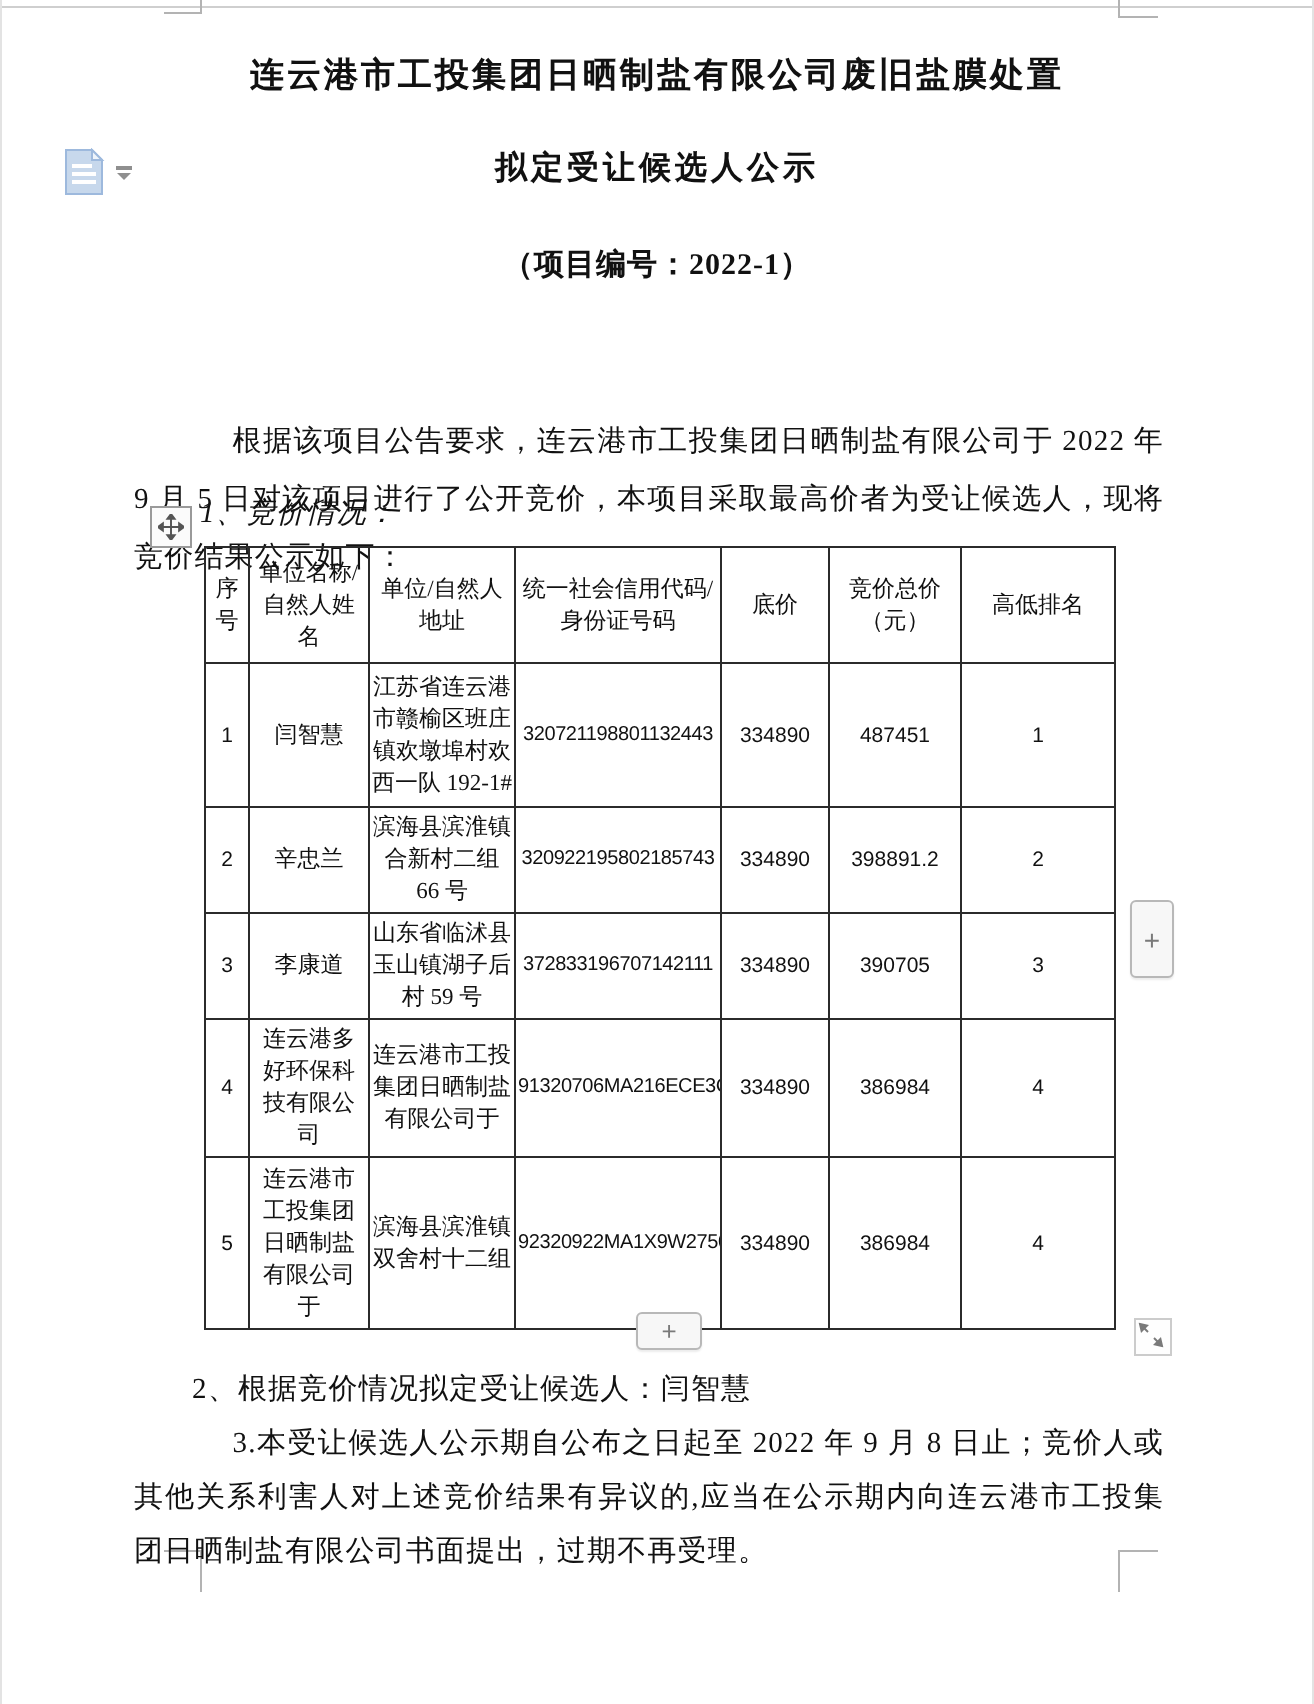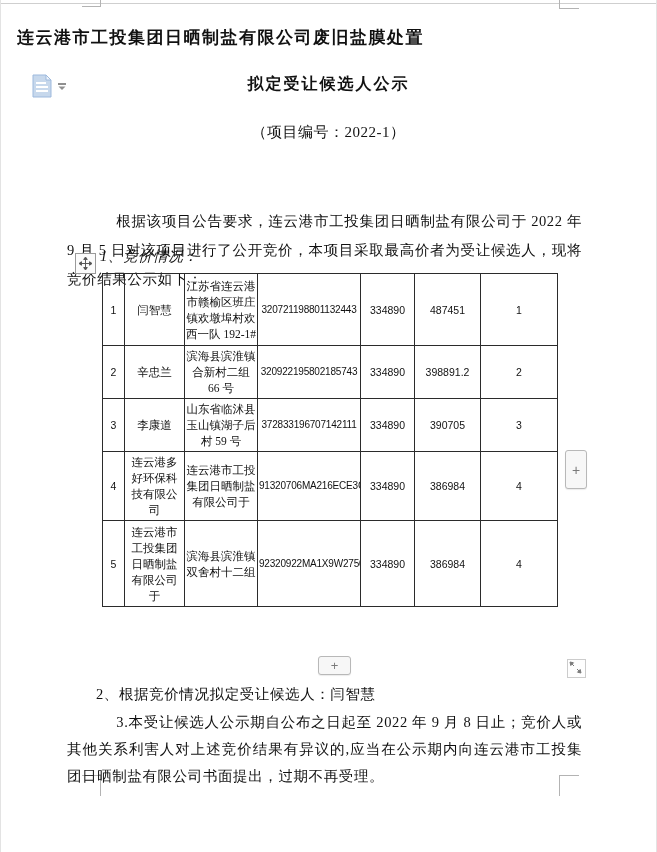--- a/index.html
+++ b/index.html
@@ -12,26 +12,26 @@
   .edge-left{position:absolute;left:0;top:0;height:852px;width:0;border-left:1px solid #e3e3e3;}
   .edge-right{position:absolute;right:0;top:0;height:852px;width:0;border-left:1px solid #e3e3e3;}
 
   
   .crop{position:absolute;}
   .crop-tl{left:82px;top:0;width:18px;height:6px;border-bottom:1px solid #b3b3b3;border-right:1px solid #b3b3b3;}
   .crop-tr{left:559px;top:0;width:19px;height:8px;border-bottom:1px solid #b3b3b3;border-left:1px solid #b3b3b3;}
   .crop-bl{left:82px;top:775px;width:18px;height:20px;border-top:1px solid #b3b3b3;border-right:1px solid #b3b3b3;}
   .crop-br{left:559px;top:775px;width:19px;height:20px;border-top:1px solid #b3b3b3;border-left:1px solid #b3b3b3;}
 
-  .doc-title{position:absolute;left:17px;right:0;top:26px;
+  .doc-title{position:absolute;left:0;right:0;top:26px;text-align:center;
     font-size:17px;font-weight:bold;letter-spacing:1.5px;}
   .doc-subtitle{position:absolute;left:0;right:0;top:74px;text-align:center;
     font-size:16px;font-weight:bold;letter-spacing:2px;}
   .doc-project{position:absolute;left:0;right:0;top:123px;text-align:center;
-    font-size:15px;font-weight:normal;letter-spacing:.5px;}
+    font-size:15px;font-weight:bold;letter-spacing:.5px;}
 
   .para{position:absolute;left:67px;width:515px;font-size:14.5px;line-height:29px;
     text-align:justify;letter-spacing:.6px;}
   .para1{top:167px;text-indent:3.4em;margin-top:40px;}
   .sect1{position:absolute;left:100px;top:247px;font-size:14.5px;letter-spacing:.6px;font-style:italic;}
   .sect2{position:absolute;left:96px;top:685px;font-size:14.5px;letter-spacing:.6px;}
   .para3{top:709px;text-indent:3.4em;line-height:27px;}
 
   
   .paste-btn{position:absolute;left:31px;top:72px;width:44px;height:28px;display:flex;align-items:center;gap:4px;cursor:pointer;}
@@ -107,20 +107,29 @@
   <colgroup>
     <col style="width:22px">
       <col style="width:60px">
       <col style="width:73px">
     <col style="width:103px">
       <col style="width:54px">
       <col style="width:66px">
       <col style="width:77px">
   </colgroup>
   <tbody>
+      <tr class="hrow">
+    <td>序号</td>
+    <td>单位名称/自然人姓名</td>
+    <td>单位/自然人地址</td>
+    <td>统一社会信用代码/身份证号码</td>
+    <td>底价</td>
+    <td>竞价总价（元）</td>
+    <td>高低排名</td>
+  </tr>
   <tr class="r0">
     <td class="mid">1</td>
     <td>闫智慧</td>
     <td>江苏省连云港市赣榆区班庄镇欢墩埠村欢西一队 192-1#</td>
     <td class="num">320721198801132443</td>
     <td class="mid">334890</td>
     <td class="mid">487451</td>
     <td class="mid">1</td>
   </tr>
   <tr class="r1">

